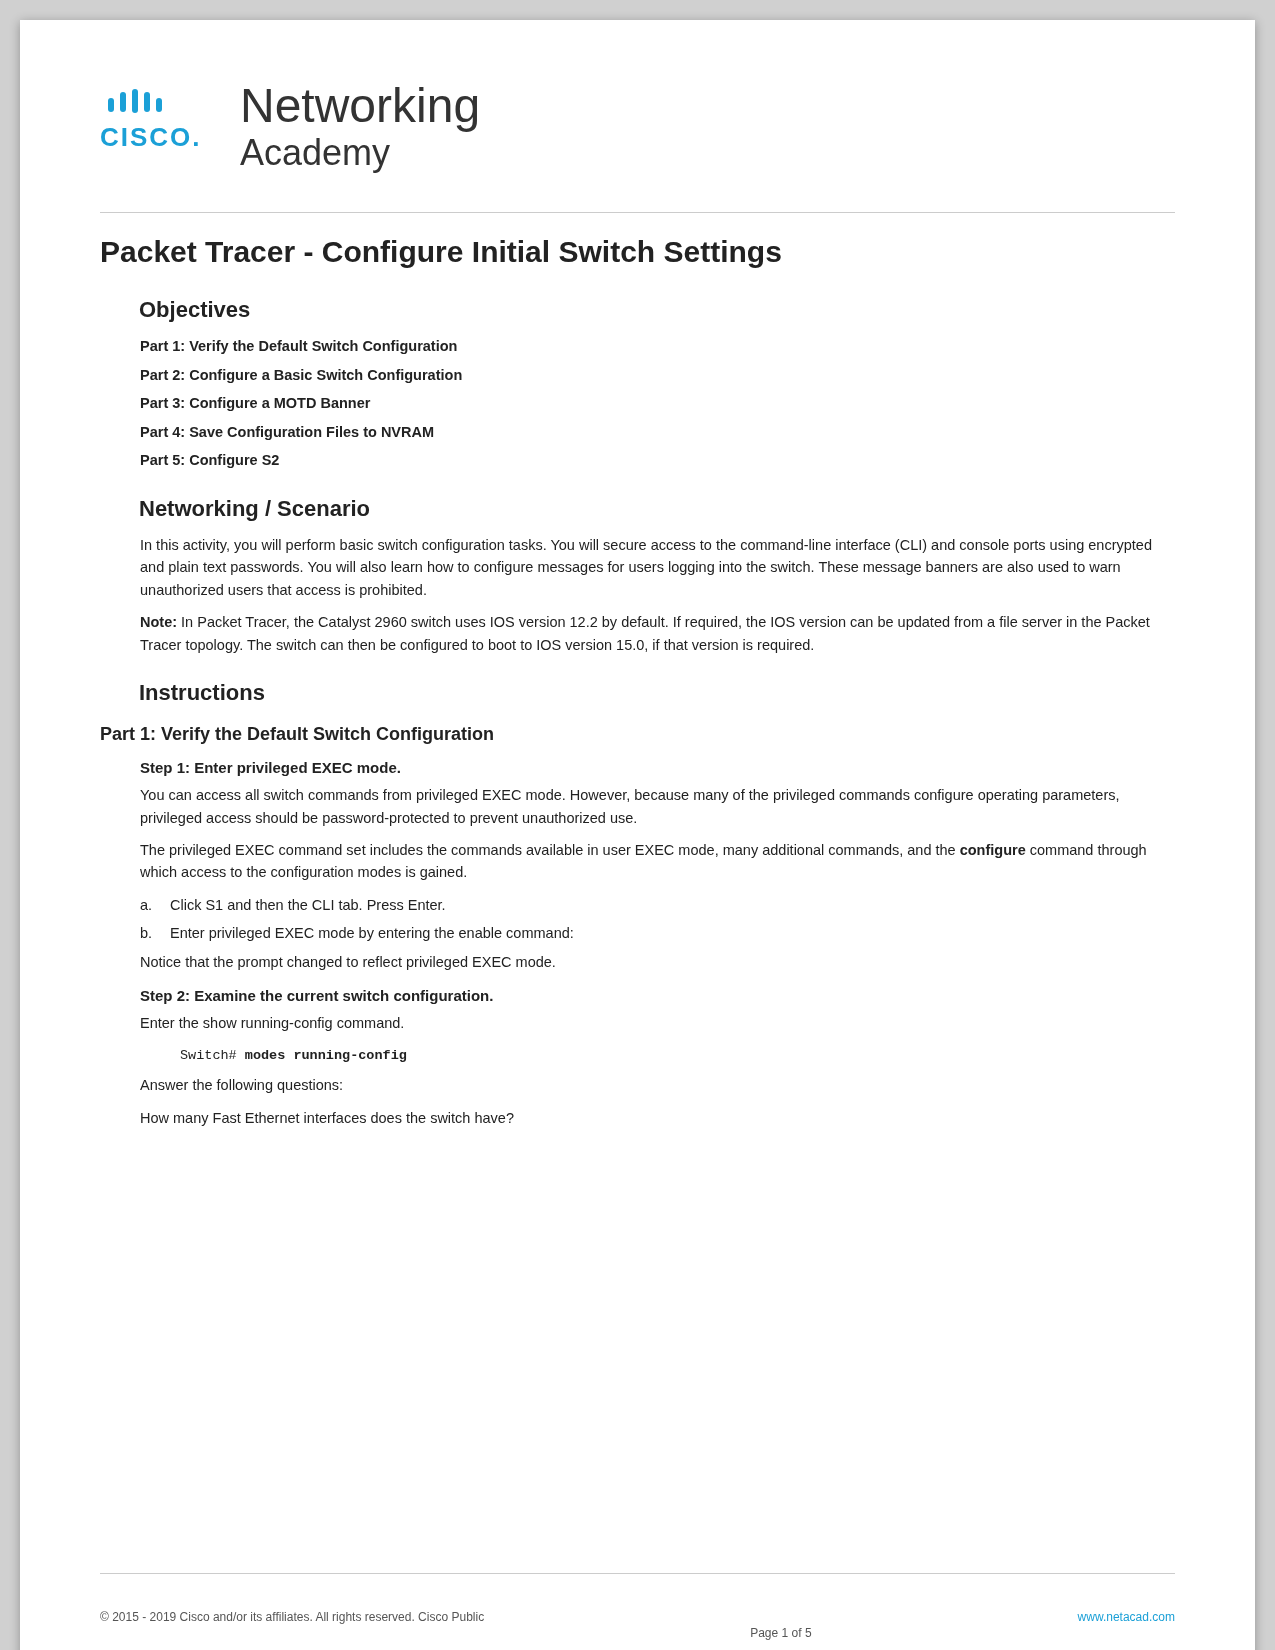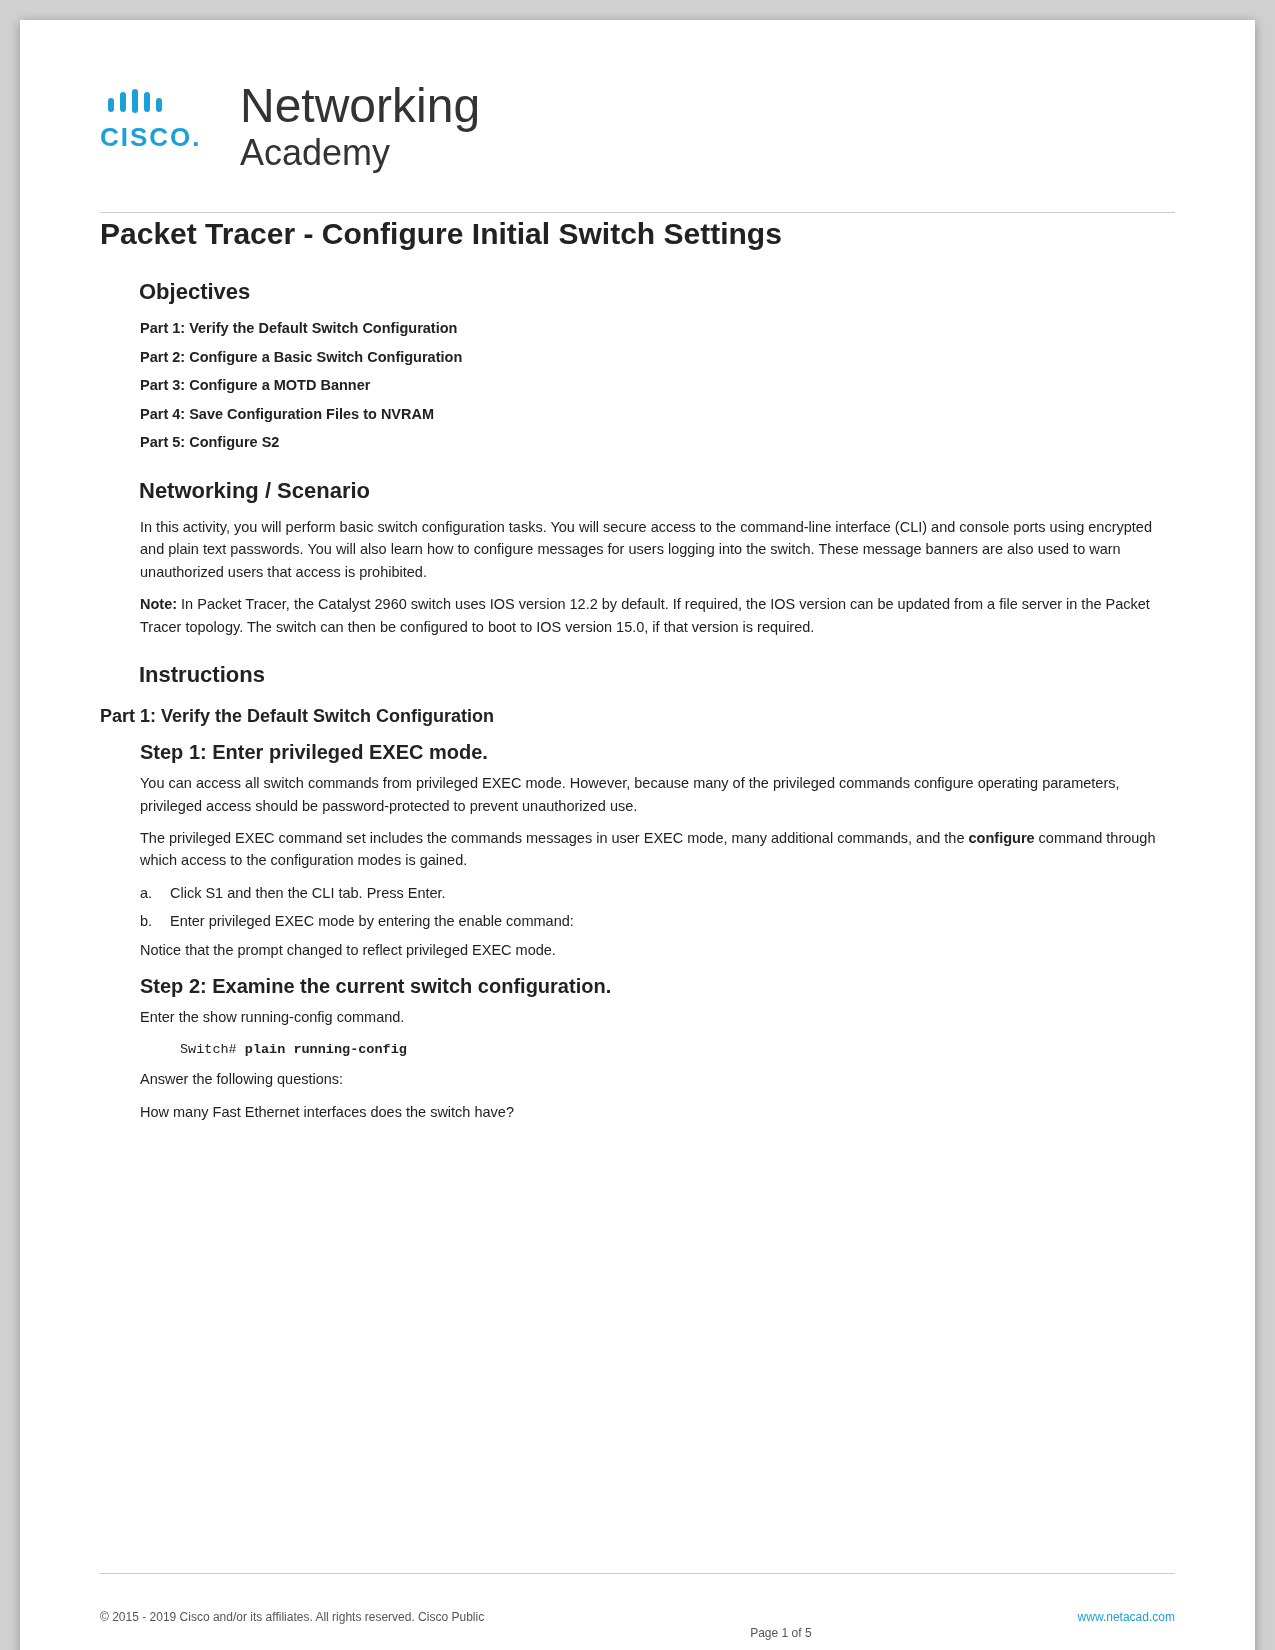--- a/index.html
+++ b/index.html
@@ -58,21 +58,21 @@
       height: 80px;
       margin-right: 20px;
     }
 
     
     .main-title {
       font-size: 30px;
       font-weight: 700;
       color: #222;
       margin-bottom: 28px;
-      padding-top: 4px;
+      padding-top: 22px;
       border-top: 1px solid #ccc;
     }
 
     
     .section-h2 {
       font-size: 22px;
       font-weight: 700;
       color: #222;
       margin-bottom: 12px;
       margin-top: 24px;
@@ -81,21 +81,21 @@
 
     .section-h3 {
       font-size: 18px;
       font-weight: 700;
       color: #222;
       margin-bottom: 10px;
       margin-top: 18px;
     }
 
     .section-h4 {
-      font-size: 20px;
+      font-size: 15px;
       font-weight: 700;
       color: #222;
       margin-bottom: 8px;
       margin-top: 14px;
     }
 
     
     .body-text {
       font-size: 14.5px;
       color: #222;
@@ -219,42 +219,42 @@
 
   <h2 class="section-h2">Instructions</h2>
 
   <h3 class="section-h3">Part 1: Verify the Default Switch Configuration</h3>
 
   <h4 class="section-h4 indented">Step 1: Enter privileged EXEC mode.</h4>
 
   <p class="body-text indented">You can access all switch commands from privileged EXEC mode. However, because many of the privileged commands configure operating parameters, privileged access should be password-protected to prevent unauthorized use.</p>
 
   <p class="body-text indented">
-    <span>The privileged EXEC command set includes the commands messages in user EXEC mode, many additional commands, and the </span><span class="bold-label">configure</span><span> command through which access to the configuration modes is gained.</span>
+    <span>The privileged EXEC command set includes the commands available in user EXEC mode, many additional commands, and the </span><span class="bold-label">configure</span><span> command through which access to the configuration modes is gained.</span>
   </p>
 
   <div class="list-item">
     <span class="list-label">a.</span>
     <span>Click S1 and then the CLI tab. Press Enter.</span>
   </div>
 
   <div class="list-item">
     <span class="list-label">b.</span>
     <span>Enter privileged EXEC mode by entering the enable command:</span>
   </div>
 
 
   <p class="body-text indented">Notice that the prompt changed to reflect privileged EXEC mode.</p>
 
   <h4 class="section-h4 indented">Step 2: Examine the current switch configuration.</h4>
 
   <p class="body-text indented">Enter the show running-config command.</p>
 
   <div class="code-block">
-    <span>Switch# </span><span class="code-bold">plain running-config</span>
+    <span>Switch# </span><span class="code-bold">modes running-config</span>
   </div>
 
   <p class="body-text indented">Answer the following questions:</p>
 
   <p class="body-text indented indented">How many Fast Ethernet interfaces does the switch have?</p>
 
   <div class="footer">
     <span>© 2015 - 2019 Cisco and/or its affiliates. All rights reserved. Cisco Public</span>
     <span class="footer-center">Page 1 of 5</span>
     <span class="footer-right">www.netacad.com</span>

